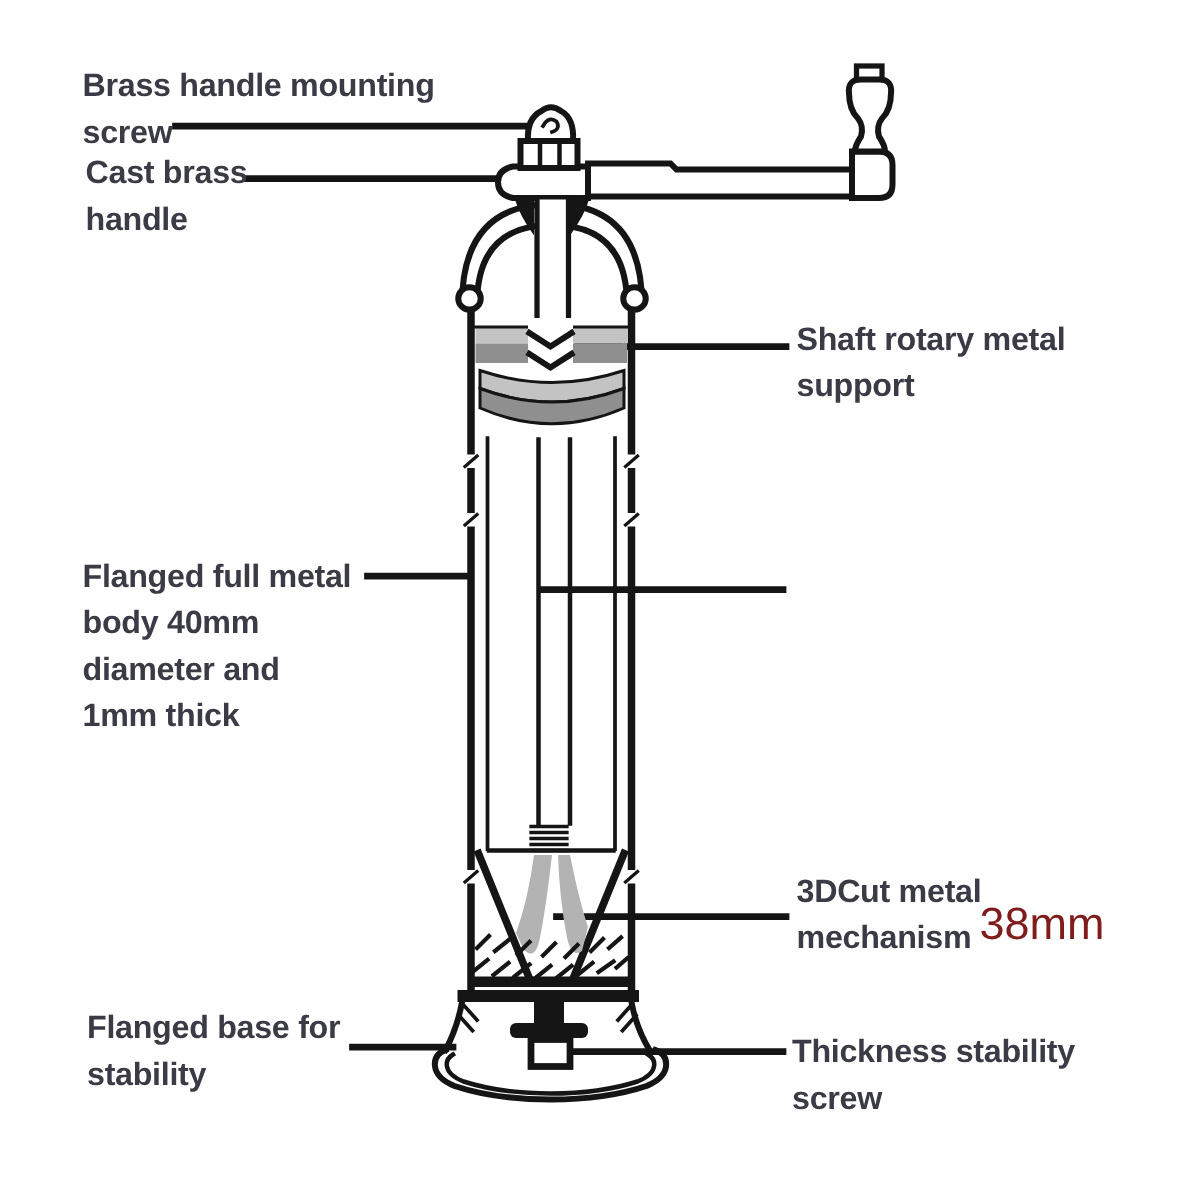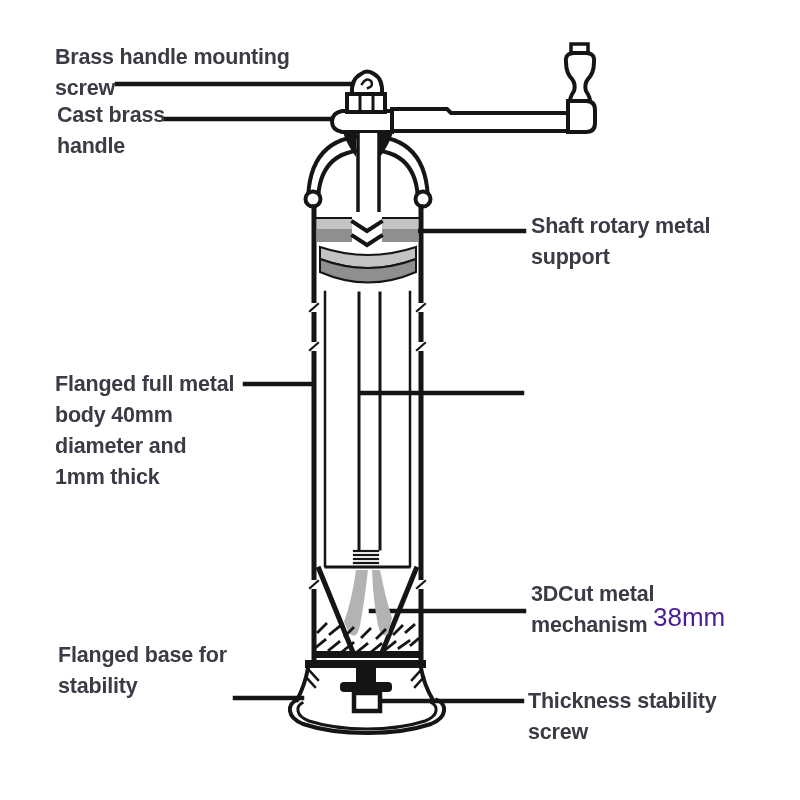--- a/index.html
+++ b/index.html
@@ -15,35 +15,35 @@
     position:absolute;
     white-space:pre-line;
     color:#3b3b46;
     font-weight:bold;
     font-size:21.5px;
     line-height:31px;
     letter-spacing:-0.2px;
   }
   .lbl-size{
     position:absolute;
-    color:#4c1d95;
+    color:#7f1d1d;
     font-weight:normal;
-    font-size:26px;
+    font-size:30px;
     line-height:32px;
     letter-spacing:0;
   }
   
   #lbl-mounting-screw{left:55px;top:42px;}
   #lbl-cast-handle{left:57px;top:100px;}
   #lbl-shaft-support{left:531px;top:211px;}
   #lbl-metal-body{left:55px;top:369px;}
   #lbl-mech-shaft{left:529px;top:377px;}
   #lbl-cut-mechanism{left:531px;top:579px;}
   #lbl-mech-size{left:653px;top:601px;}
-  #lbl-flanged-base{left:58px;top:640px;}
+  #lbl-flanged-base{left:58px;top:670px;}
   #lbl-thickness-screw{left:528px;top:686px;}
 </style>
 </head>
 <body>
 
 <div id="stage">
 
   <svg id="drawing" width="800" height="800" viewBox="0 0 800 800" fill="none" stroke="#151515" stroke-linecap="square">
 
     <g stroke="#151515" stroke-width="4.5">

